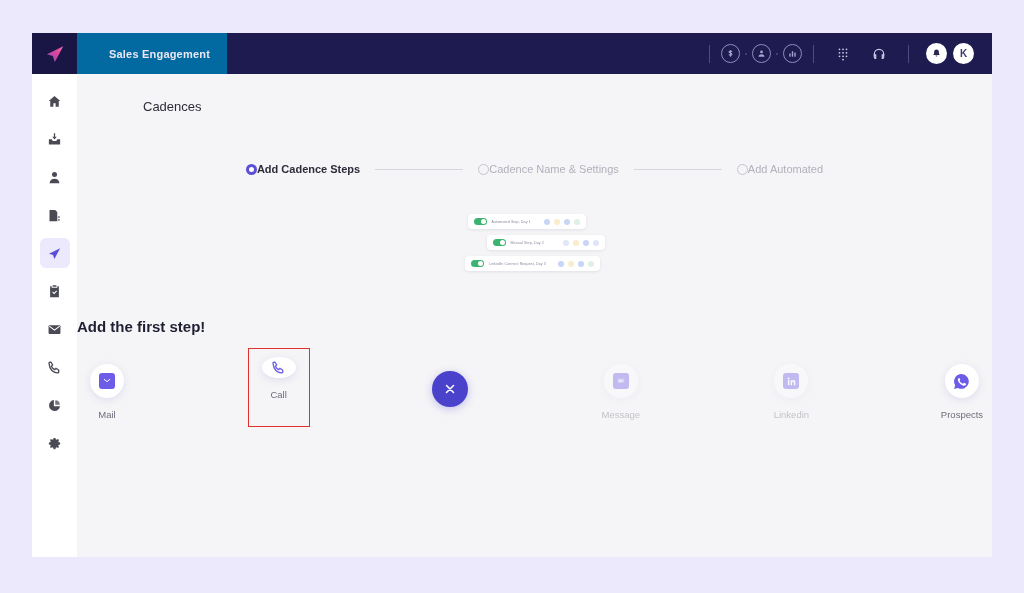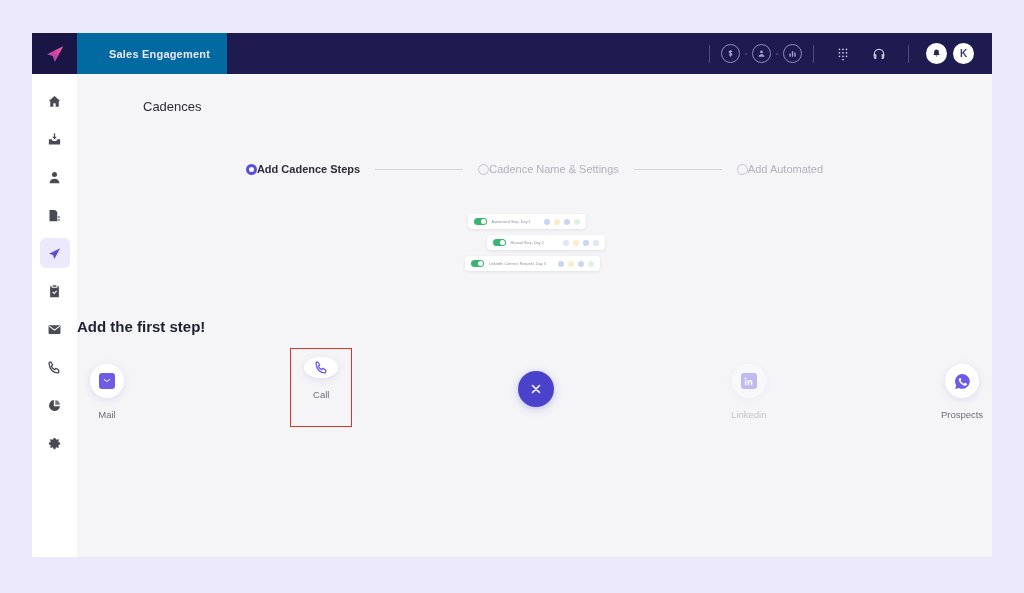--- a/index.html
+++ b/index.html
@@ -446,20 +446,32 @@
       </div>
 
       <div class="opt closewrap">
         <span class="close-btn">
           <svg width="14" height="14" viewBox="0 0 24 24" fill="none" stroke="#fff" stroke-width="2.6" stroke-linecap="round">
             <path d="M6 6 18 18M18 6 6 18"></path>
           </svg>
         </span>
       </div>
 
+      <div class="opt faded">
+        <span class="opt-circle">
+          <span class="sq">
+            <svg width="10" height="10" viewBox="0 0 24 24" fill="#fff">
+              <rect x="4" y="6" width="16" height="11" rx="2" opacity=".35"></rect>
+              <rect x="7" y="9.5" width="10" height="1.6"></rect>
+              <rect x="7" y="12.8" width="6.5" height="1.6"></rect>
+            </svg>
+          </span>
+        </span>
+        <span class="opt-label">Message</span>
+      </div>
 
       <div class="opt faded">
         <span class="opt-circle">
           <span class="sq">
             <svg width="11" height="11" viewBox="0 0 24 24" fill="#fff">
               <rect x="4" y="9" width="3.4" height="11"></rect>
               <circle cx="5.7" cy="5.3" r="2.1"></circle>
               <path d="M10 9h3.3v1.6c.6-1.1 1.9-1.9 3.4-1.9 2.6 0 3.8 1.6 3.8 4.6V20h-3.4v-5.3c0-1.6-.6-2.4-1.8-2.4-1.3 0-2 .9-2 2.4V20H10z"></path>
             </svg>
           </span>

